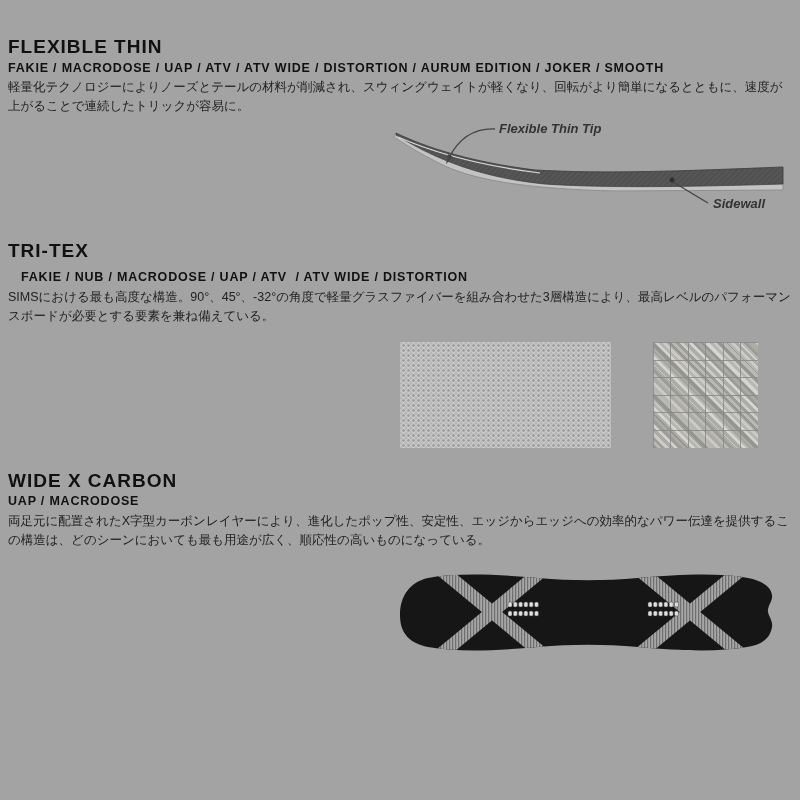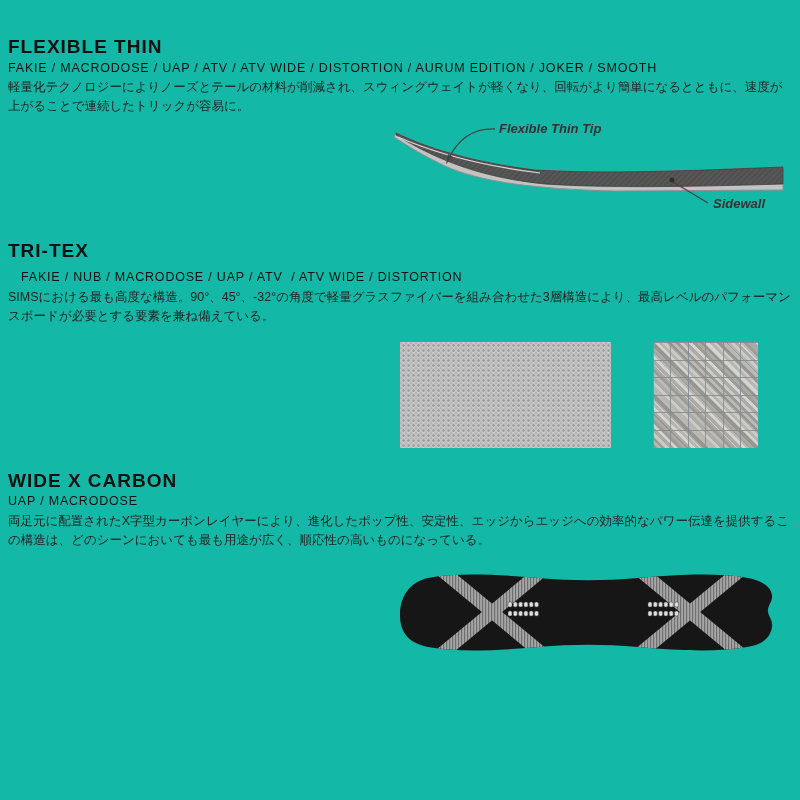--- a/index.html
+++ b/index.html
@@ -1,26 +1,26 @@
 <!DOCTYPE html>
 <html><head>
 <meta charset="utf-8">
 <style>
   html,body{margin:0;padding:0;background:#ffffff;}
   .page{
-    position:relative;width:800px;height:800px;background:#14b8a6;
+    position:relative;width:800px;height:800px;background:#a3a3a3;
     font-family:"Liberation Sans",sans-serif;color:#111;overflow:hidden;
   }
   .sec-title{
     position:absolute;left:8px;margin:0;
     font-size:19px;font-weight:bold;letter-spacing:1px;color:#111;
   }
   .sec-models{
     position:absolute;left:8px;margin:0;
-    font-size:12.5px;font-weight:normal;letter-spacing:.8px;color:#111;
+    font-size:12.5px;font-weight:bold;letter-spacing:.8px;color:#111;
     white-space:pre-wrap;
   }
   .sec-desc{
     position:absolute;left:8px;width:786px;margin:0;
     font-size:12.5px;line-height:19px;color:#222;
   }
   .fig{position:absolute;}
   
   #s1-title{top:36px;}
   #s1-models{top:61px;}

